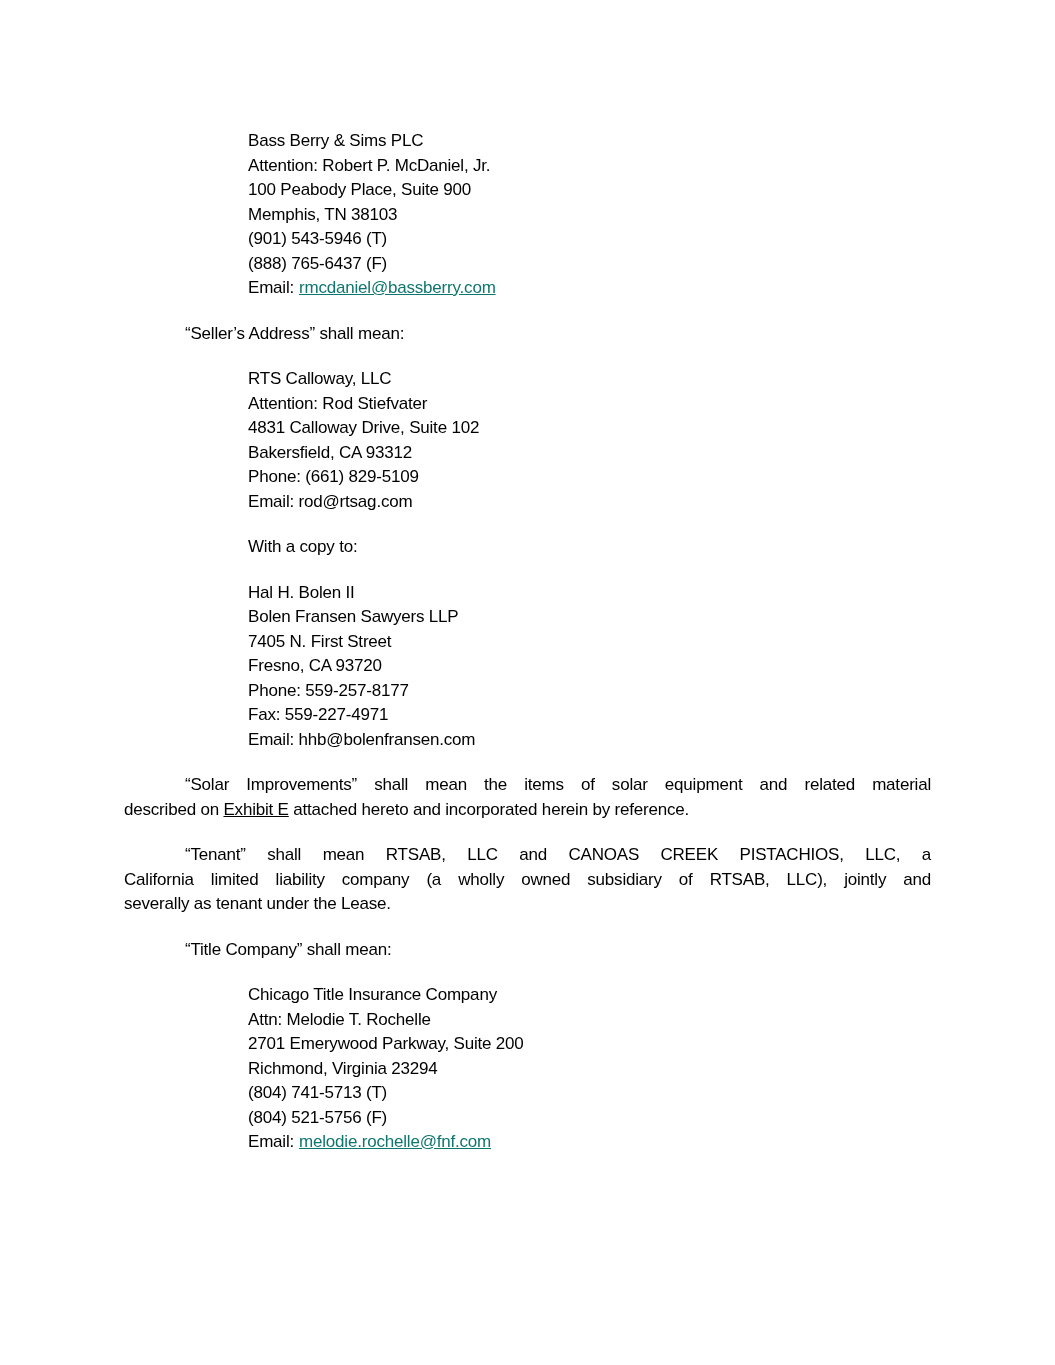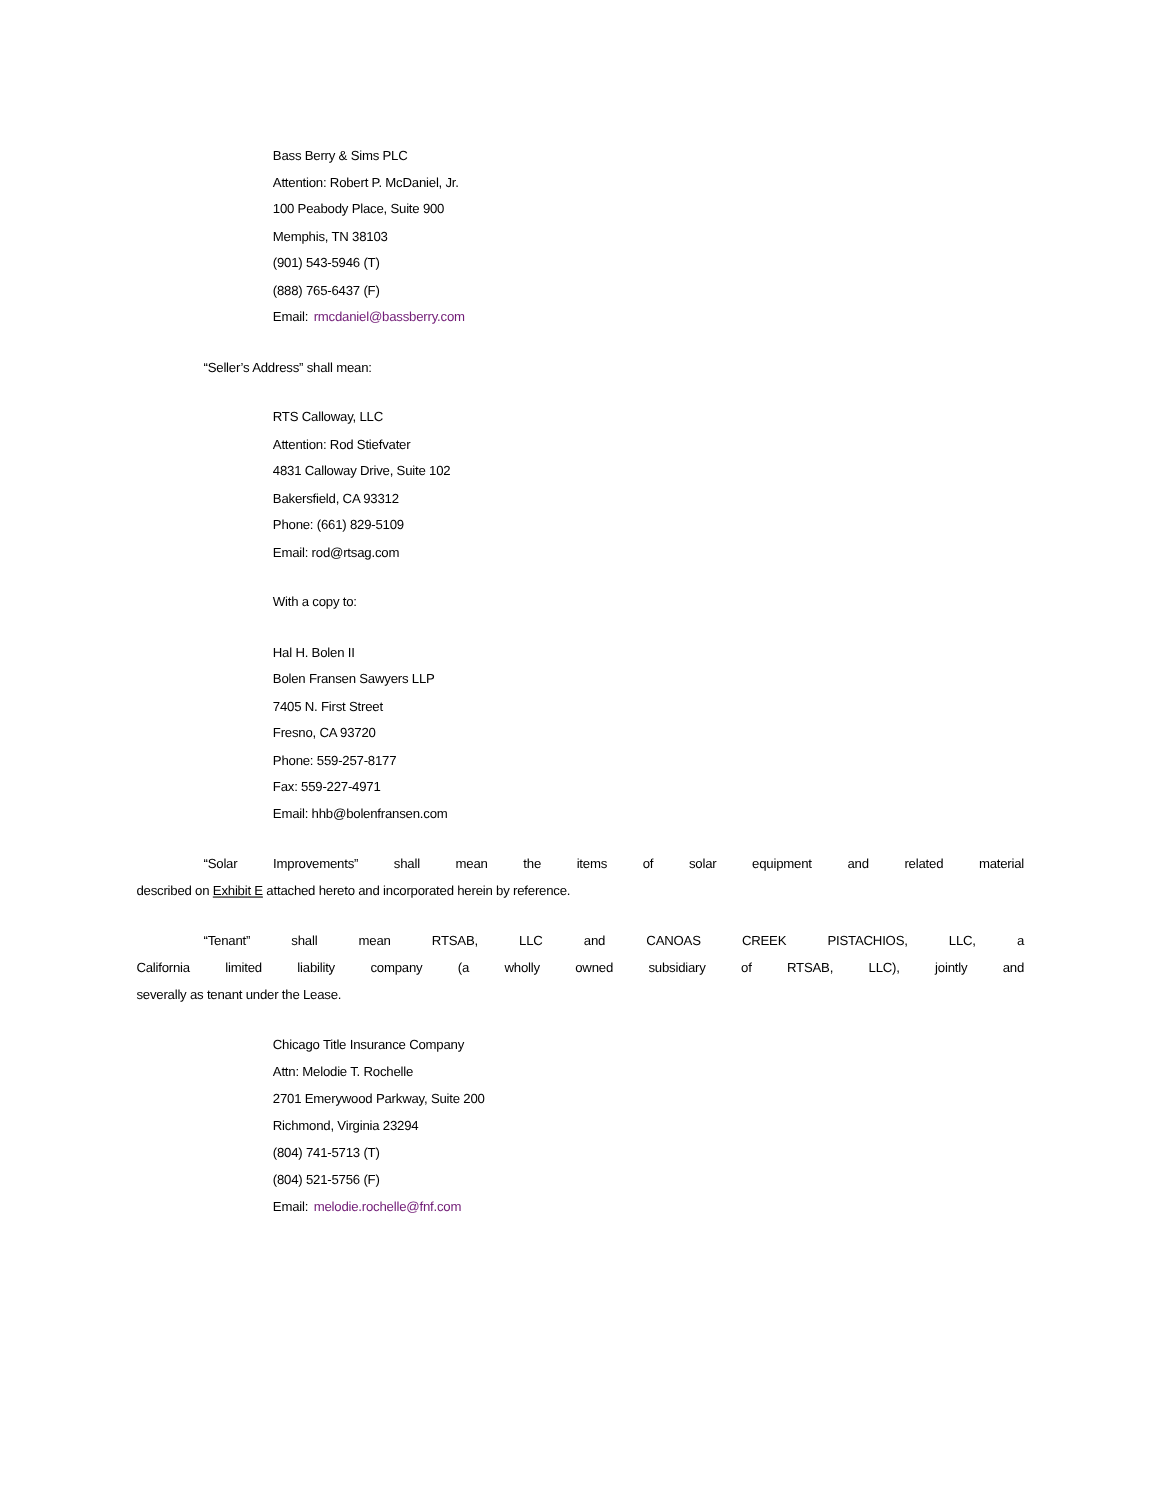--- a/index.html
+++ b/index.html
@@ -7,41 +7,42 @@
     padding: 0;
     background: #ffffff;
   }
   .page {
     position: relative;
     width: 1055px;
     height: 1210px;
     background: #ffffff;
     color: #000000;
     font-family: "Liberation Sans", "DejaVu Sans", sans-serif;
-    font-size: 12px;
+    font-size: 17px;
     line-height: 24.5px;
     letter-spacing: -0.2px;
     overflow: hidden;
   }
   .content {
     position: absolute;
     top: 129px;
     left: 124px;
     width: 807px;
   }
   .block { margin-bottom: 21px; }
   .addr { margin-left: 124px; }
   .indent { text-indent: 61px; }
   .jfull {
     text-align: justify;
     text-align-last: justify;
   }
   .email-label { margin-right: 5px; }
   .link {
-    color: #701a75;
+    color: #0f766e;
+    text-decoration: underline;
     cursor: pointer;
   }
   .exhibit-ref { text-decoration: underline; }
   .page-number {
     position: absolute;
     top: 1263px;
     left: 0;
     width: 100%;
     text-align: center;
   }
@@ -93,20 +94,21 @@
         <span>described on </span><span class="exhibit-ref">Exhibit E</span><span> attached hereto and incorporated herein by reference.</span>
       </div>
     </div>
 
     <div class="block">
       <div class="jfull indent">“Tenant” shall mean RTSAB, LLC and CANOAS CREEK PISTACHIOS, LLC, a</div>
       <div class="jfull">California limited liability company (a wholly owned subsidiary of RTSAB, LLC), jointly and</div>
       <div>severally as tenant under the Lease.</div>
     </div>
 
+    <div class="block indent">“Title Company” shall mean:</div>
 
     <div class="block addr">
       <div>Chicago Title Insurance Company</div>
       <div>Attn: Melodie T. Rochelle</div>
       <div>2701 Emerywood Parkway, Suite 200</div>
       <div>Richmond, Virginia 23294</div>
       <div>(804) 741-5713 (T)</div>
       <div>(804) 521-5756 (F)</div>
       <div>
         <span class="email-label">Email:</span><span class="link">melodie.rochelle@fnf.com</span>

